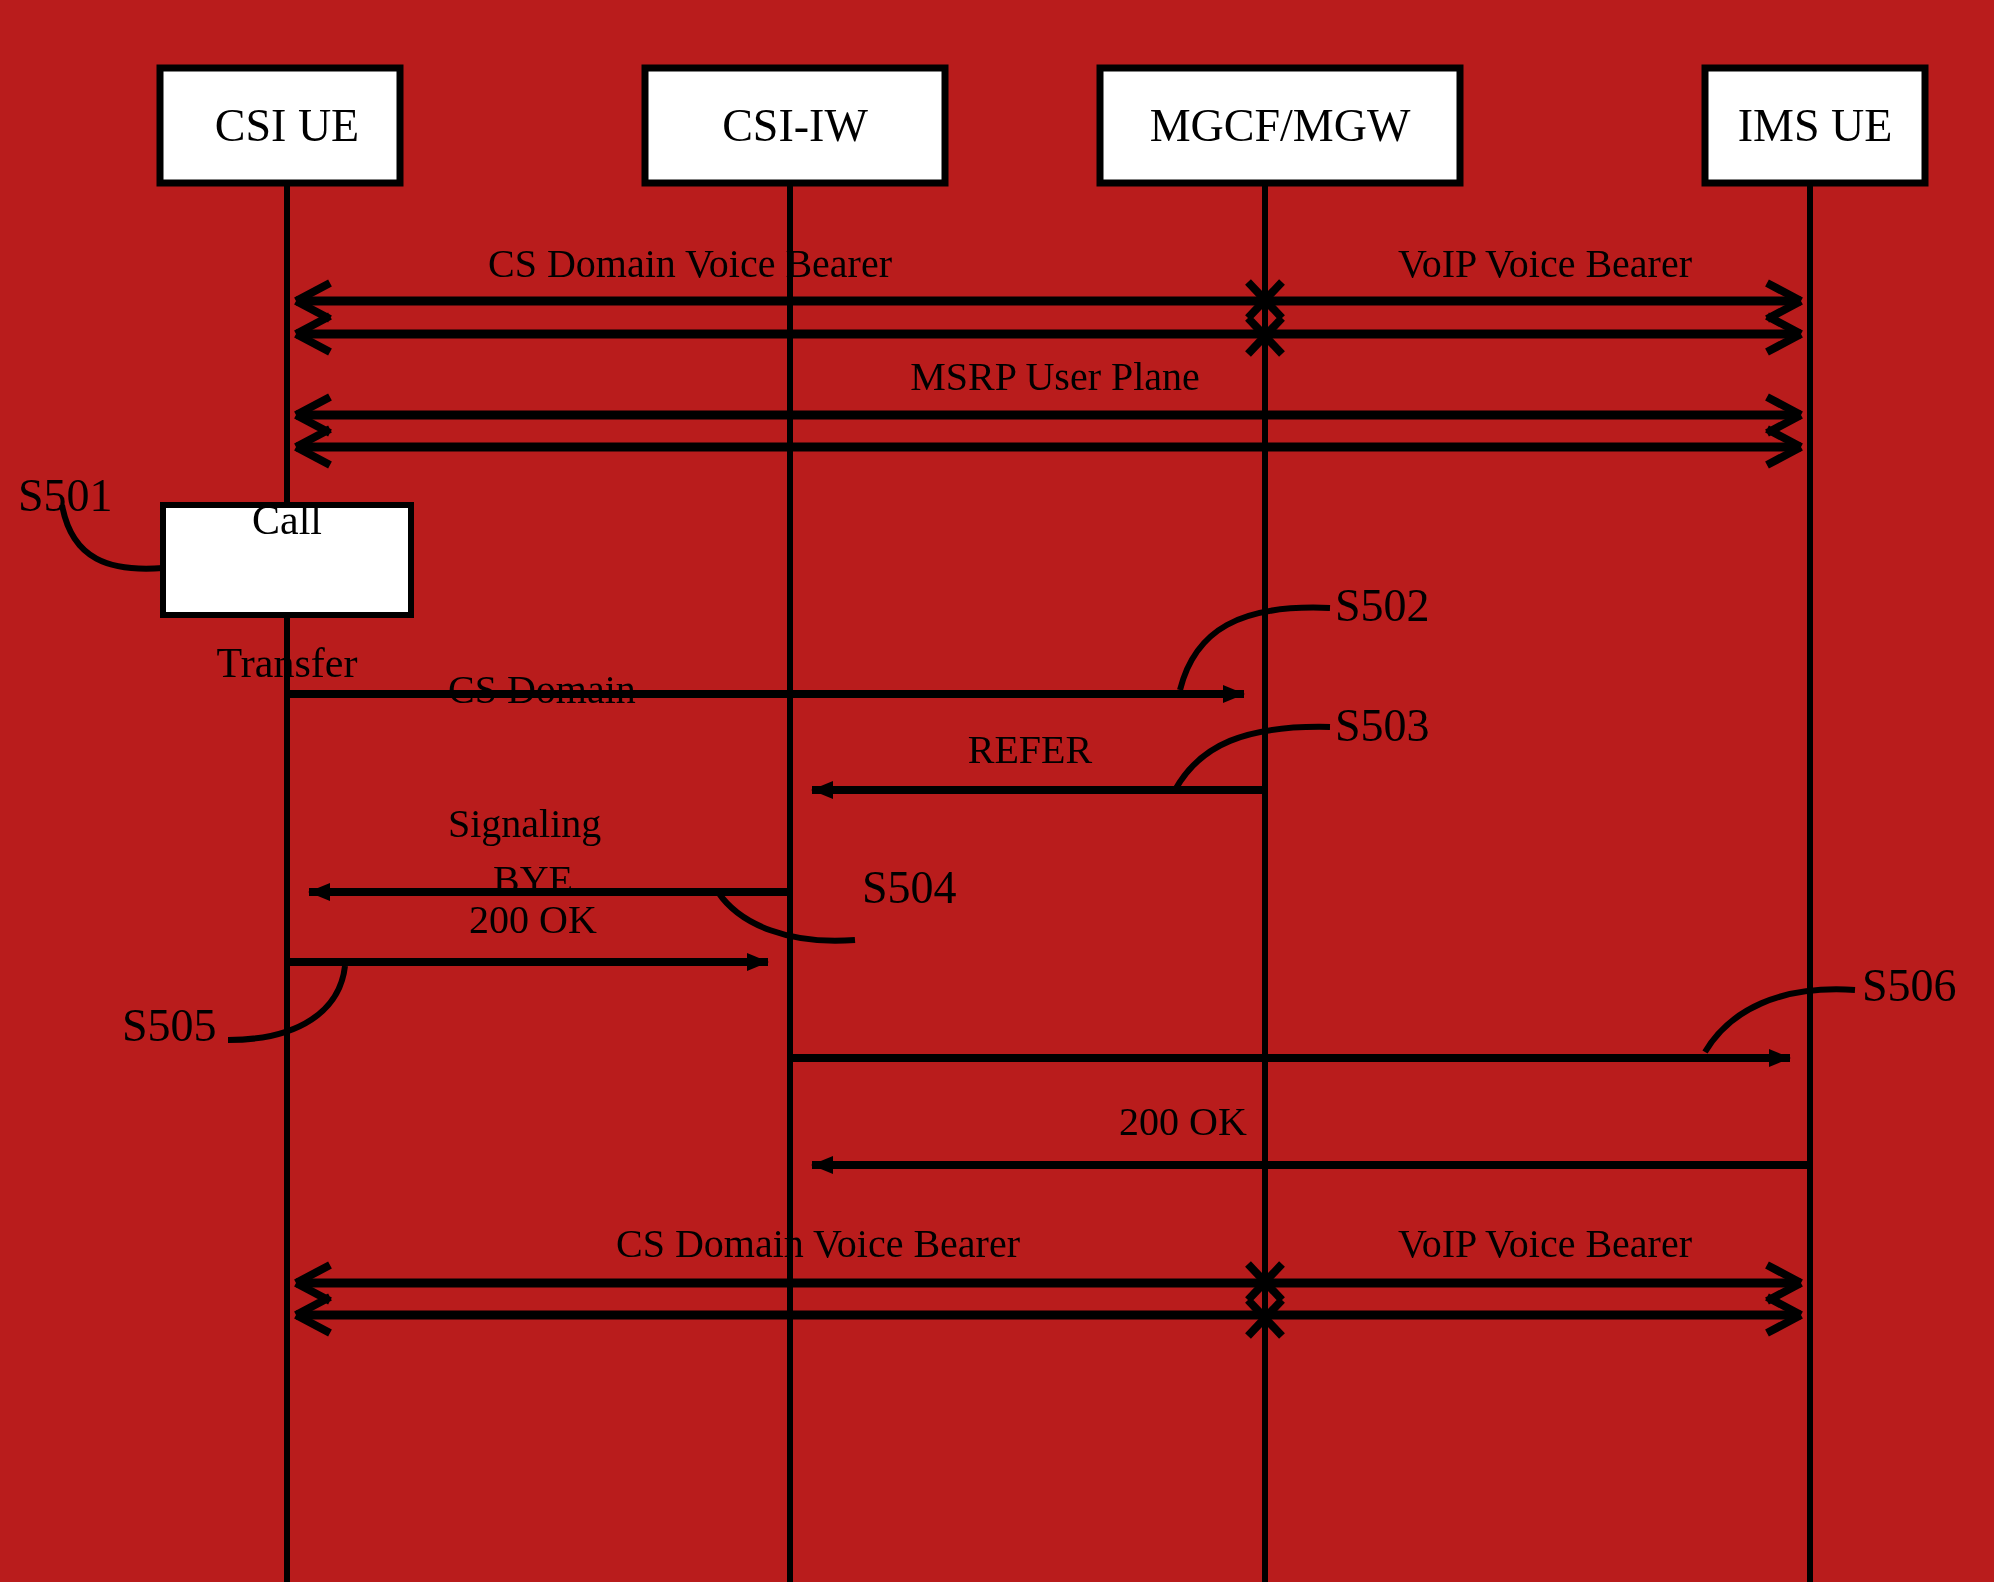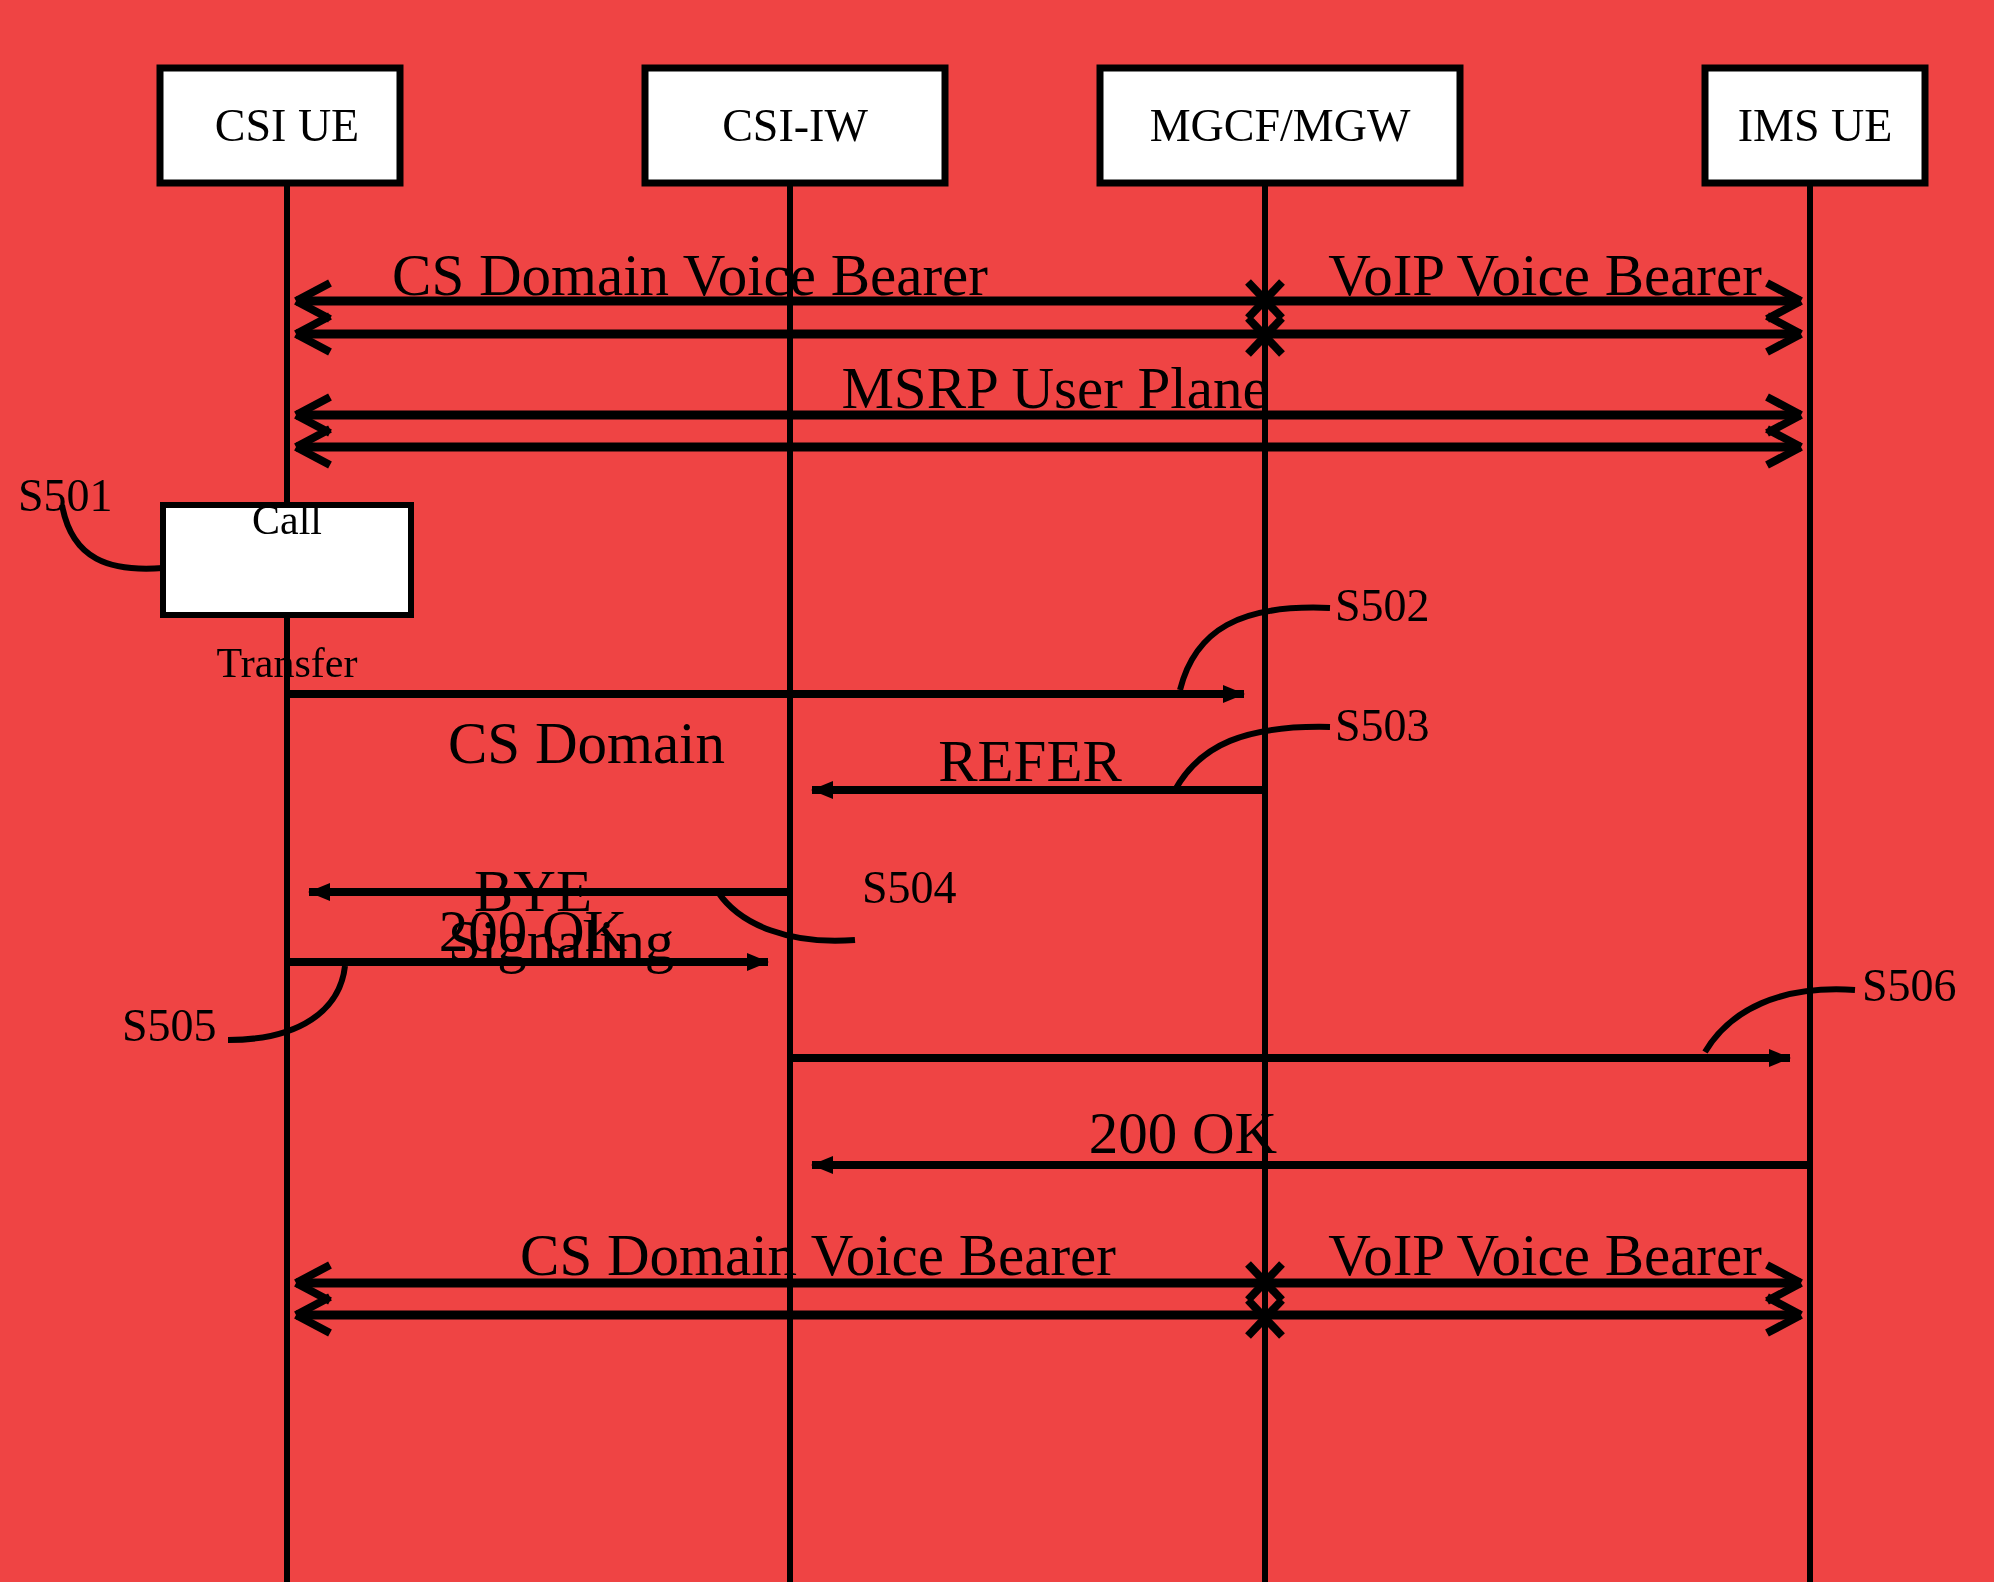--- a/index.html
+++ b/index.html
@@ -4,21 +4,21 @@
 <style>
   html, body {
     margin: 0;
     padding: 0;
     background: #ffffff;
   }
   #canvas {
     position: relative;
     width: 1994px;
     height: 1582px;
-    background: #ef4444;
+    background: #b91c1c;
     font-family: "Liberation Serif", "DejaVu Serif", serif;
     color: #000000;
     overflow: hidden;
   }
   #diagram-svg {
     position: absolute;
     left: 0;
     top: 0;
     width: 1994px;
     height: 1582px;
@@ -29,21 +29,21 @@
     font-family: "Liberation Serif", "DejaVu Serif", serif;
     color: #000;
     line-height: 1.12;
   }
   .actor-label {
     font-size: 46px;
     text-align: center;
     transform: translate(-50%, -50%);
   }
   .msg-label {
-    font-size: 59px;
+    font-size: 40px;
   }
   .msg-center {
     transform: translateX(-50%);
     text-align: center;
   }
   .msg-left {
     text-align: left;
   }
   .step-label {
     font-size: 46px;

